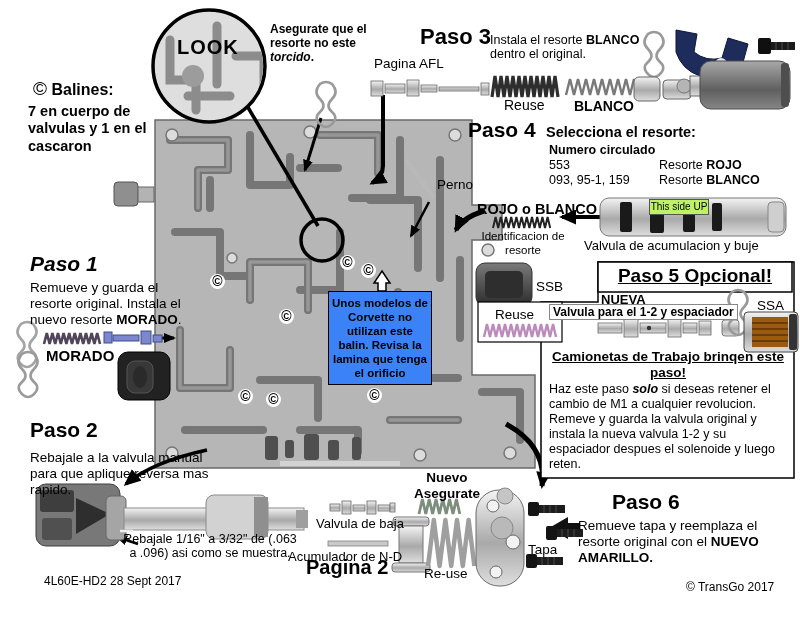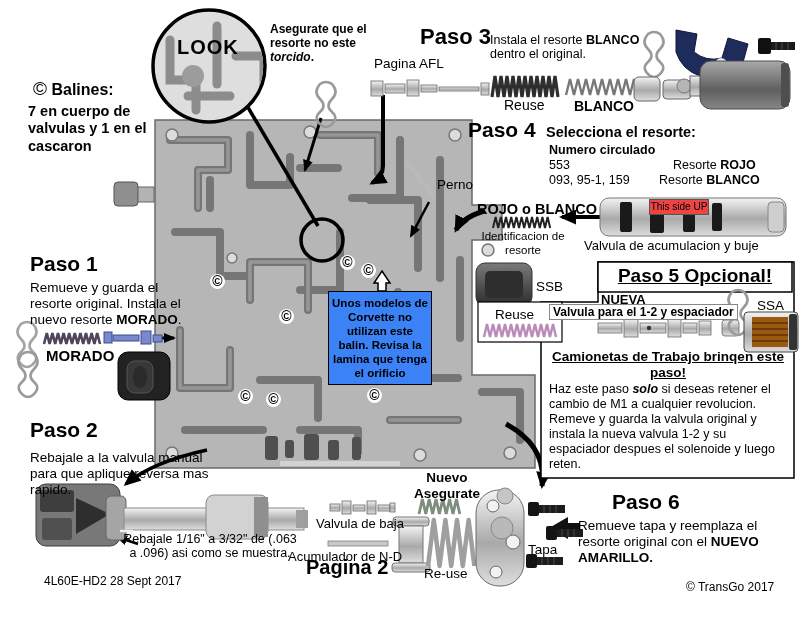--- a/index.html
+++ b/index.html
@@ -286,47 +286,47 @@
   <span>Instala el resorte </span><span class="b">BLANCO</span><span> dentro el original.</span>
 </div>
 <div class="abs lbl" style="left:374px;top:56px;">Pagina AFL</div>
 <div class="abs" style="left:504px;top:97px;font-size:14px;">Reuse</div>
 <div class="abs b" style="left:574px;top:98px;font-size:14px;">BLANCO</div>
 
 <div class="abs title" style="left:468px;top:118px;">Paso 4</div>
 <div class="abs b" style="left:546px;top:124px;font-size:14.5px;">Selecciona el resorte:</div>
 <div class="abs b" style="left:549px;top:143px;font-size:12.5px;">Numero circulado</div>
 <div class="abs small" style="left:549px;top:158px;">553</div>
-<div class="abs small" style="left:659px;top:158px;margin-left:14px;">
+<div class="abs small" style="left:659px;top:158px;">
   <span>Resorte </span><span class="b">ROJO</span>
 </div>
 <div class="abs small" style="left:549px;top:173px;">093, 95-1, 159</div>
 <div class="abs small" style="left:659px;top:173px;">
   <span>Resorte </span><span class="b">BLANCO</span>
 </div>
 <div class="abs lbl" style="left:437px;top:177px;">Perno</div>
 <div class="abs b" style="left:477px;top:201px;font-size:14.5px;">ROJO o BLANCO</div>
 <div class="abs ctr" style="left:468px;top:230px;width:110px;font-size:11.5px;line-height:1.2;">Identificacion de resorte</div>
-<div class="abs ctr" style="left:649px;top:199px;width:58px;font-size:10px;line-height:1.15;background:#ef4444;border:1px solid #555;padding:1px 0;">This side UP</div>
+<div class="abs ctr" style="left:649px;top:199px;width:58px;font-size:10px;line-height:1.15;background:#bef264;border:1px solid #555;padding:1px 0;">This side UP</div>
 <div class="abs" style="left:584px;top:238px;font-size:13px;">Valvula de acumulacion y buje</div>
 
 <div class="abs b ctr" style="left:598px;top:265px;width:194px;font-size:19px;text-decoration:underline;">Paso 5 Opcional!</div>
 <div class="abs b" style="left:601px;top:292px;font-size:13px;">NUEVA</div>
 <div class="abs b" style="left:549px;top:304px;font-size:12px;background:#fff;border:1px solid #888;padding:0 3px;">Valvula para el 1-2 y espaciador</div>
 <div class="abs lbl" style="left:757px;top:298px;">SSA</div>
 <div class="abs lbl" style="left:536px;top:279px;">SSB</div>
 <div class="abs" style="left:495px;top:307px;font-size:13.5px;">Reuse</div>
 <div class="abs b ctr" style="left:545px;top:349px;width:246px;font-size:13.5px;line-height:1.2;text-decoration:underline;">Camionetas de Trabajo brinqen este paso!</div>
 <div class="abs small" style="left:549px;top:382px;width:240px;font-size:12.5px;line-height:1.2;">
   <span>Haz este paso </span><span class="bi">solo</span><span> si deseas retener el cambio de M1 a cualquier revolucion. Remeve y guarda la valvula original y instala la nueva valvula 1-2 y su espaciador despues el solenoide y luego reten.</span>
 </div>
 
 <div class="abs b ctr whitebox" style="left:328px;top:291px;width:98px;font-size:11.5px;line-height:1.22;padding:4px 2px;">Unos modelos de Corvette no utilizan este balin. Revisa la lamina que tenga el orificio</div>
 
-<div class="abs title" style="left:30px;top:252px;">Paso 1</div>
+<div class="abs title" style="left:30px;top:252px;font-style:italic;">Paso 1</div>
 <div class="abs" style="left:30px;top:280px;width:152px;font-size:13.5px;line-height:1.2;">
   <span>Remueve y guarda el resorte original. Instala el nuevo resorte </span><span class="b">MORADO</span><span>.</span>
 </div>
 <div class="abs b" style="left:46px;top:347px;font-size:15px;">MORADO</div>
 
 <div class="abs title" style="left:30px;top:418px;">Paso 2</div>
 <div class="abs" style="left:30px;top:450px;width:180px;font-size:13.5px;line-height:1.2;">Rebajale a la valvula manual para que aplique reversa mas rapido.</div>
 <div class="abs ctr" style="left:120px;top:532px;width:180px;font-size:12.5px;line-height:1.15;">Rebajale 1/16" a 3/32" de (.063 a .096) asi como se muestra.</div>
 <div class="abs" style="left:44px;top:574px;font-size:12px;">4L60E-HD2  28 Sept 2017</div>
 

